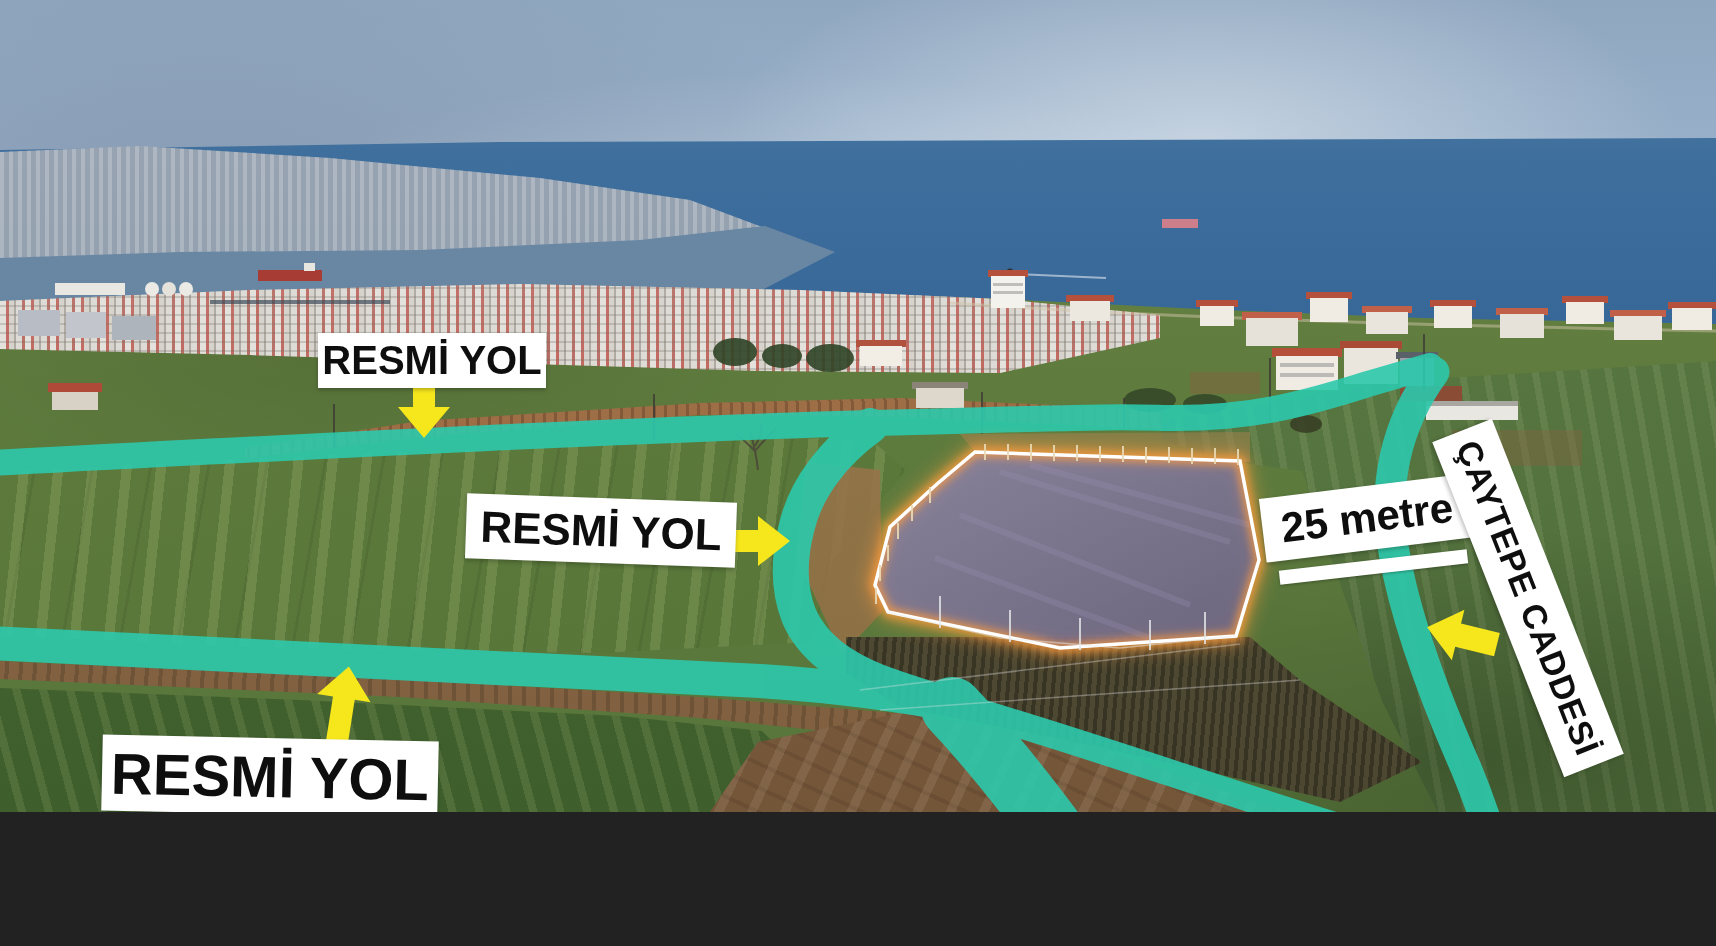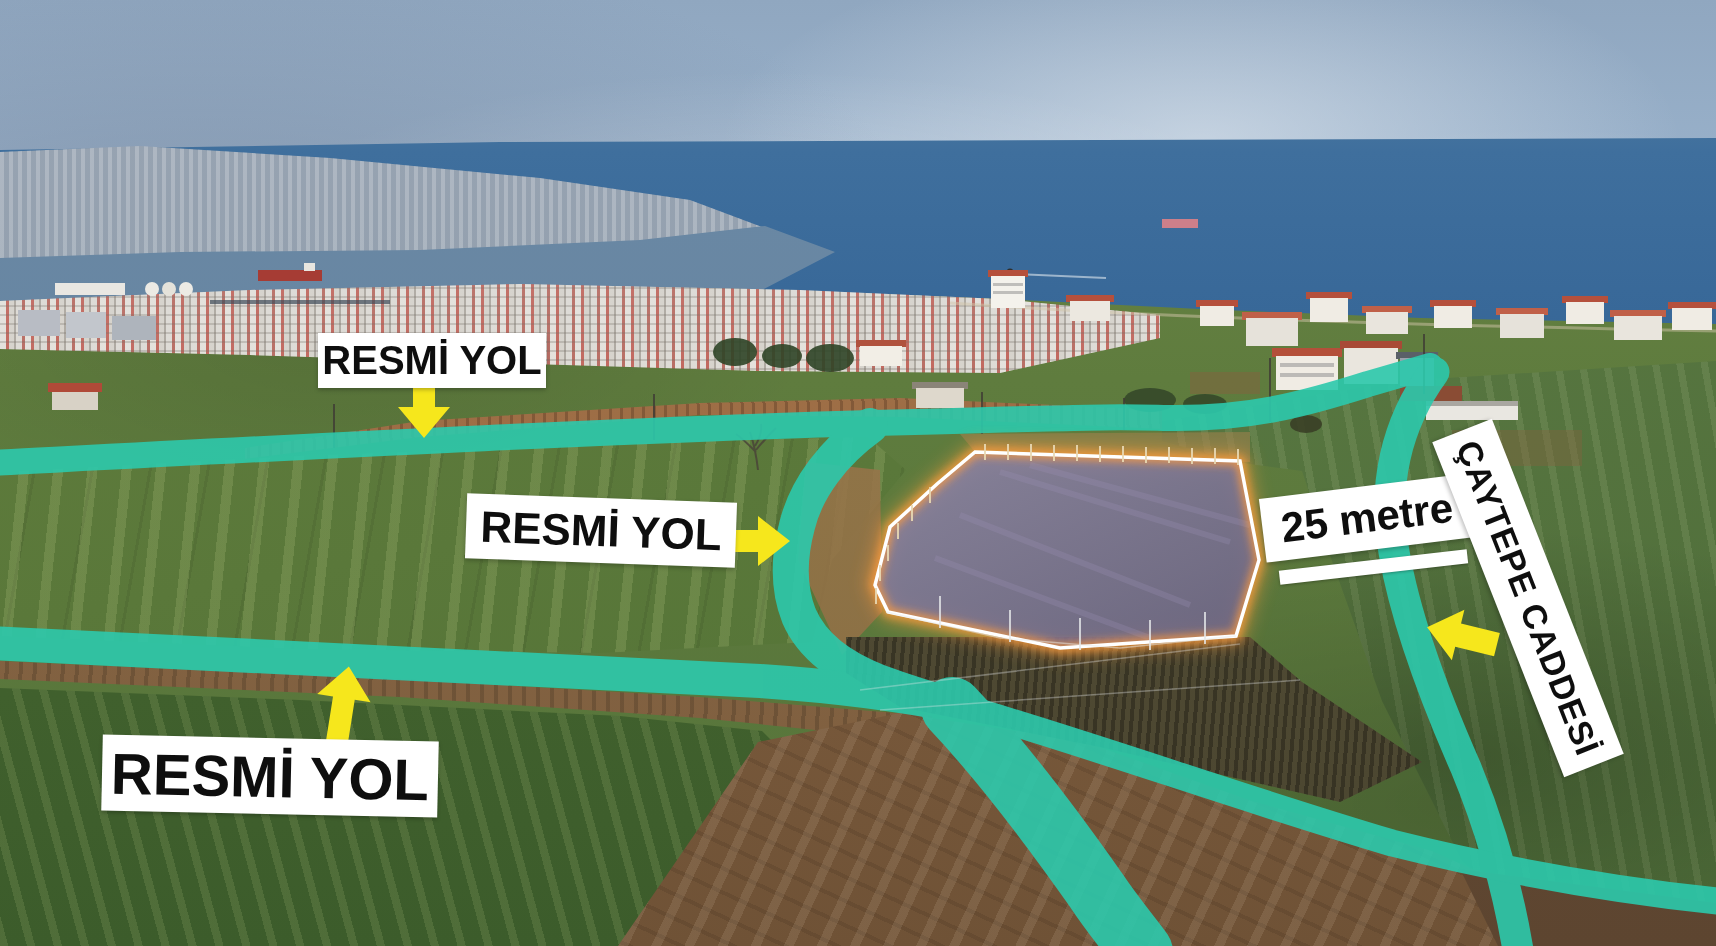--- a/index.html
+++ b/index.html
@@ -1,17 +1,17 @@
 <!DOCTYPE html>
 <html><head>
 <meta charset="utf-8">
 <style>
   html,body{margin:0;padding:0;background:#222;}
   #stage{
-    position:relative;width:1716px;height:946px;overflow:hidden;
+    position:relative;width:1716px;height:812px;overflow:hidden;
     font-family:"Liberation Sans",sans-serif;
   }
   #stage .layer{position:absolute;left:0;top:0;width:1716px;height:946px;}
 
   .sky{
     height:215px;
     background:
       radial-gradient(60% 45% at 12% 25%, rgba(118,133,155,.55), transparent 70%),
       radial-gradient(50% 35% at 45% 32%, rgba(255,255,255,.45), transparent 70%),
       radial-gradient(40% 30% at 70% 15%, rgba(235,240,245,.55), transparent 70%),

